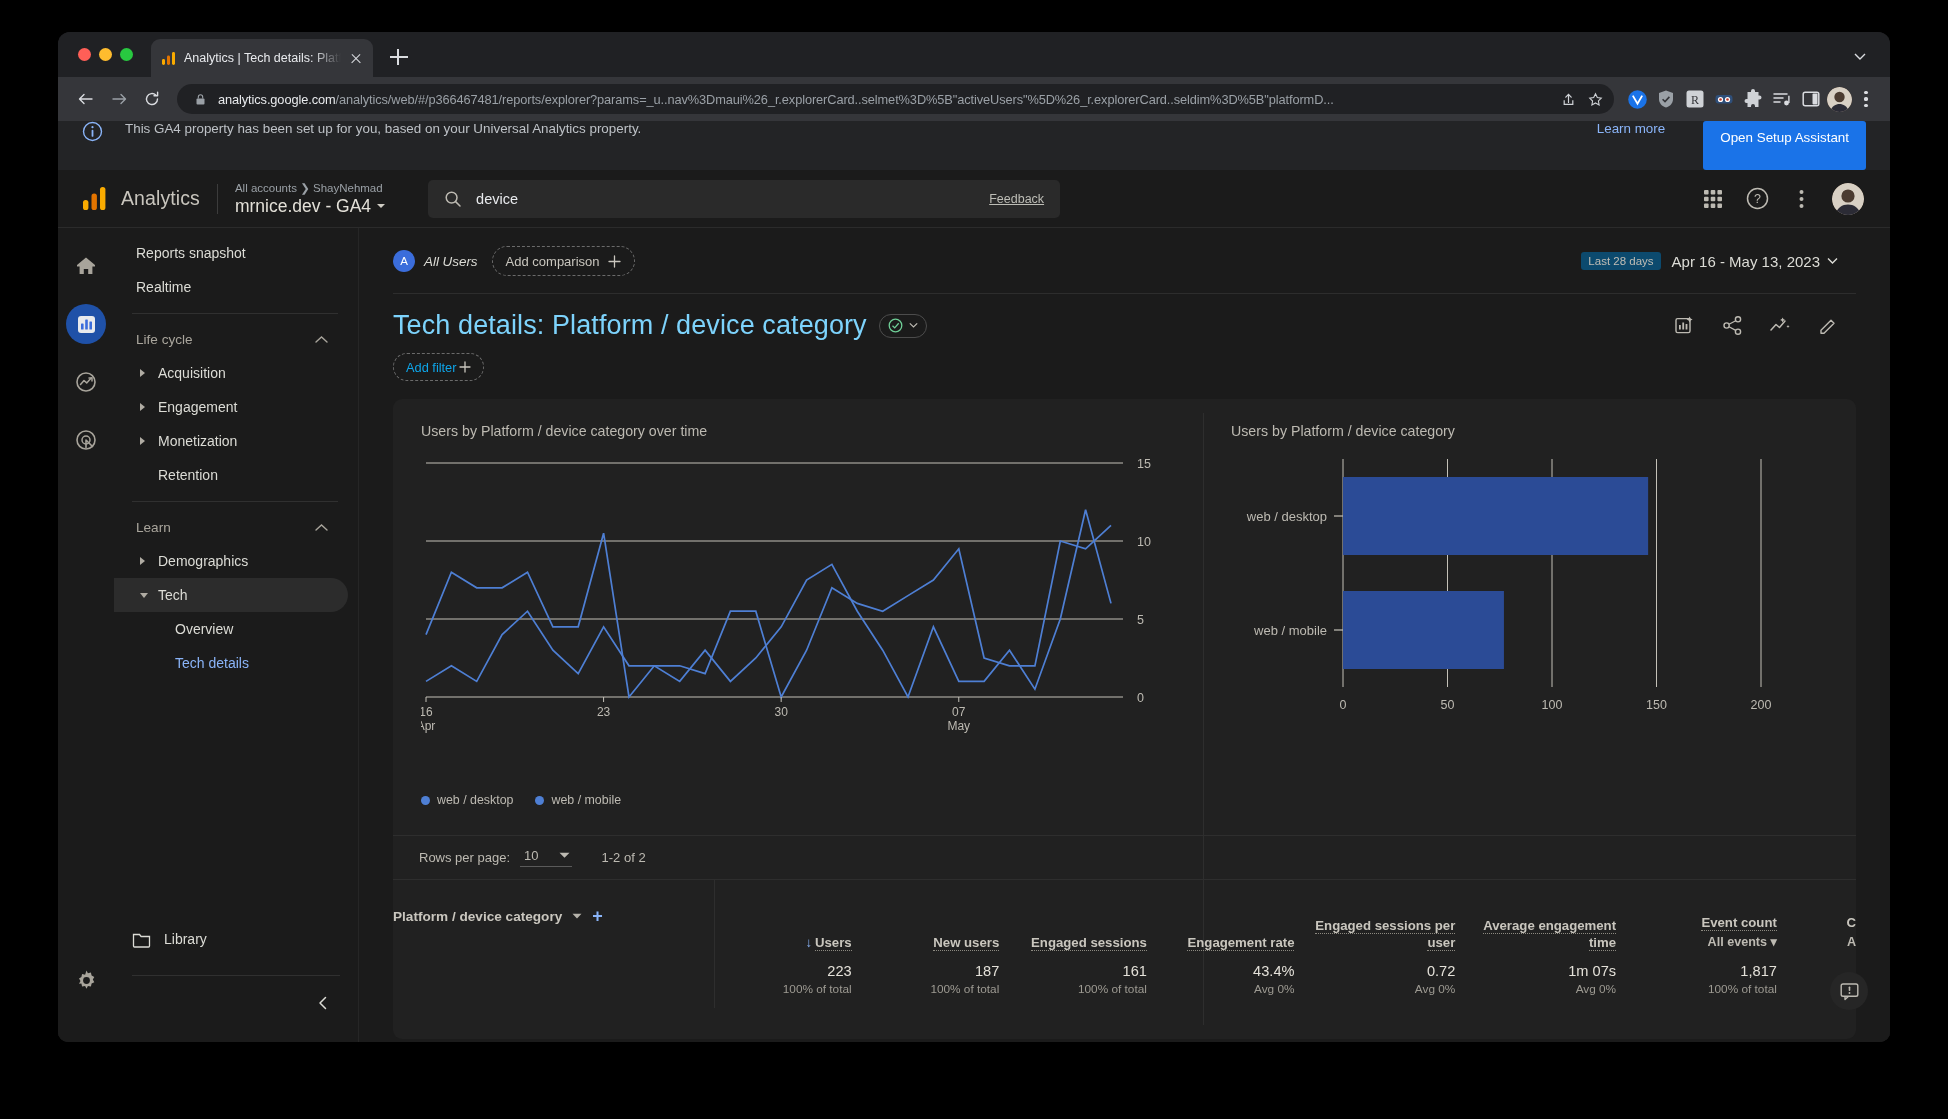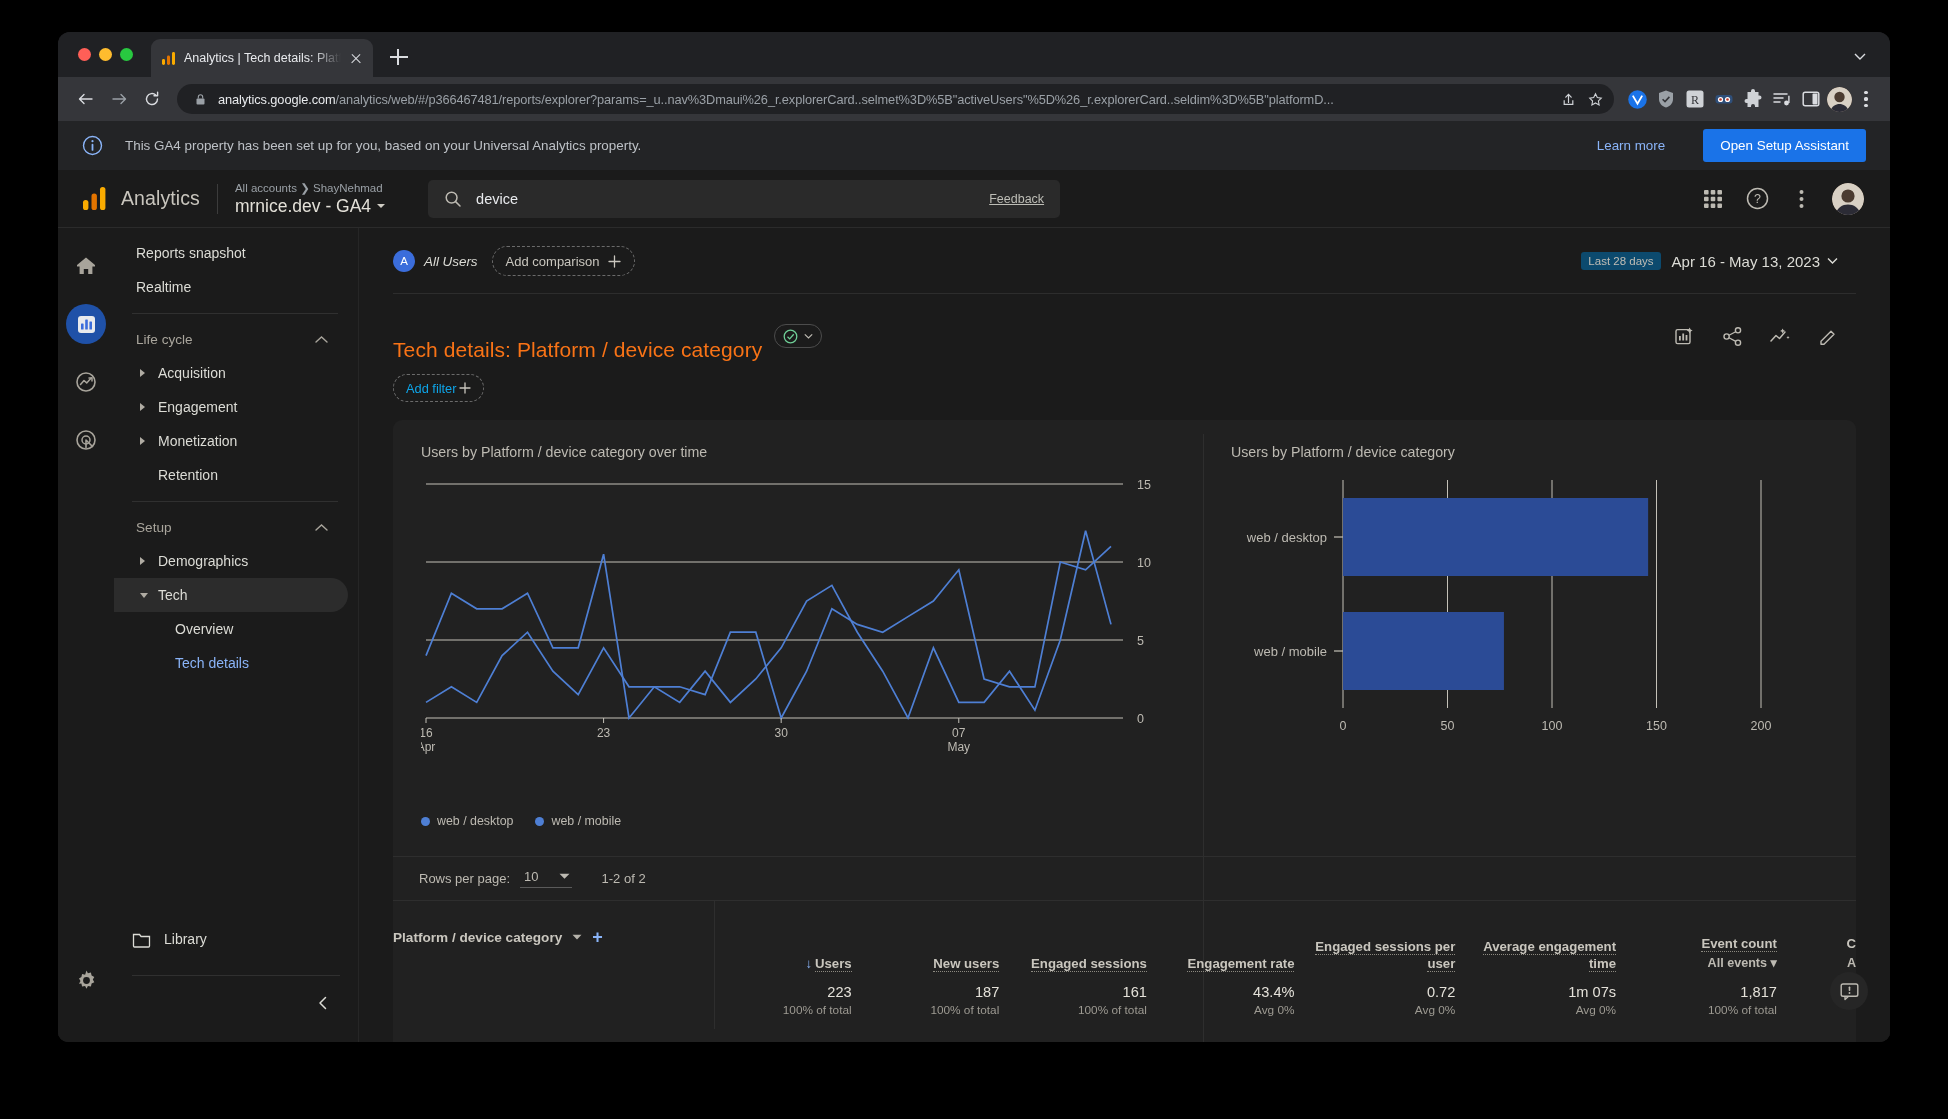--- a/index.html
+++ b/index.html
@@ -77,21 +77,21 @@
     background: #6d5c4d;
   }
   .kebab { width: 22px; flex:0 0 22px; display:flex; flex-direction:column; align-items:center; gap:3px;}
   .kebab i { width:3.2px; height:3.2px; border-radius:50%; background:#dadce0; display:block;}
 
   
   .page { position: relative; width: 1832px; height: 921px; background: #1b1b1b; }
 
   .notice {
     position: relative; height: 49px; background: #232426;
-    display: flex; align-items: center; padding: 0 24px; gap: 16px;
+    display: flex; padding: 0 24px; gap: 16px;
   }
   .notice-text { flex: 1 1 auto; color: #bdc1c6; font-size: 13.4px; margin-left: 6px;}
   .learn-more { color: #8ab4f8; font-size: 13.4px; margin-right: 22px; }
   .setup-btn {
     background: #1a73e8; color: #fff; font-size: 13.4px;
     padding: 9px 17px; border-radius: 3px; white-space:nowrap;
   }
 
   .ga-header {
     position: relative; height: 58px; background: #1b1b1b;
@@ -170,21 +170,21 @@
   .chip-dashed {
     border:1px dashed #6b6b6b; border-radius:16px; height:30px;
     display:flex;align-items:center;gap:8px;padding:0 13px; color:#c9c6be; font-size:13px;
   }
   .daterange { margin-left:auto; display:flex; align-items:center; gap:11px; padding-right:18px;}
   .dr-badge { background:#0c4a6e; color:#c0bdb5; font-size:11.5px; padding:3px 7px; border-radius:3px;}
   .dr-text { color:#dcdcd6; font-size:15px; display:flex; align-items:center; gap:7px;}
   .top-rule { height:1px; background:#2d2d2d; margin: 17px 34px 0 34px; }
 
   .title-row { display:flex; align-items:center; padding: 16px 34px 0 34px; }
-  .page-title { color:#f97316; font-size:21px; letter-spacing:0.1px;margin-top:28px; }
+  .page-title { color:#7dd3fc; font-size:27px; letter-spacing:0.1px; }
   .title-pill {
     margin-left: 12px; height:24px; border:1px solid #4c4c4c; border-radius:13px;
     display:flex;align-items:center;gap:6px;padding:0 8px;
   }
   .title-actions { margin-left:auto; display:flex; gap:24px; padding-right:16px; }
   .ta-ico { width:24px;height:24px; display:flex;align-items:center;justify-content:center;}
   .filter-row { padding: 12px 34px 0 34px; }
   .filter-chip {
     display:inline-flex; align-items:center; gap:2px; height:28px; padding:0 12px;
     border:1px dashed #6b6b6b; border-radius:15px; color:#0ea5e9; font-size:12.8px;
@@ -530,21 +530,21 @@
             </div>
           <div class="nav-item indent1">
               <i class="caret right"></i>
               <span>Monetization</span>
             </div>
           <div class="nav-item indent1">
               <span>Retention</span>
             </div>
           <div class="nav-sep"></div>
           <div class="nav-group">
-            <span>Setup</span>
+            <span>Learn</span>
             <span>
                 <svg width="13" height="9" viewBox="0 0 13 9">
                   <path d="M1 7l5.5-5L12 7" stroke="#a9a59c" stroke-width="1.4" fill="none" stroke-linecap="round"></path>
                 </svg>
               </span>
           </div>
           <div class="nav-item indent1">
               <i class="caret right"></i>
               <span>Demographics</span>
             </div>

